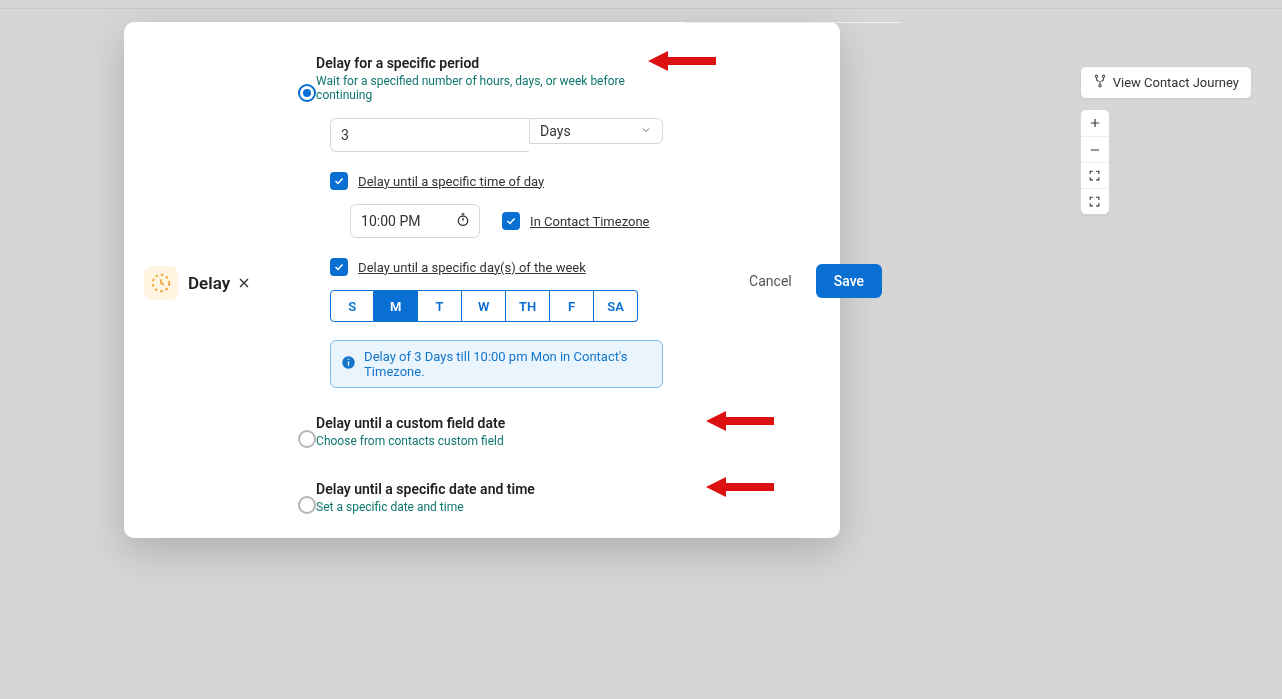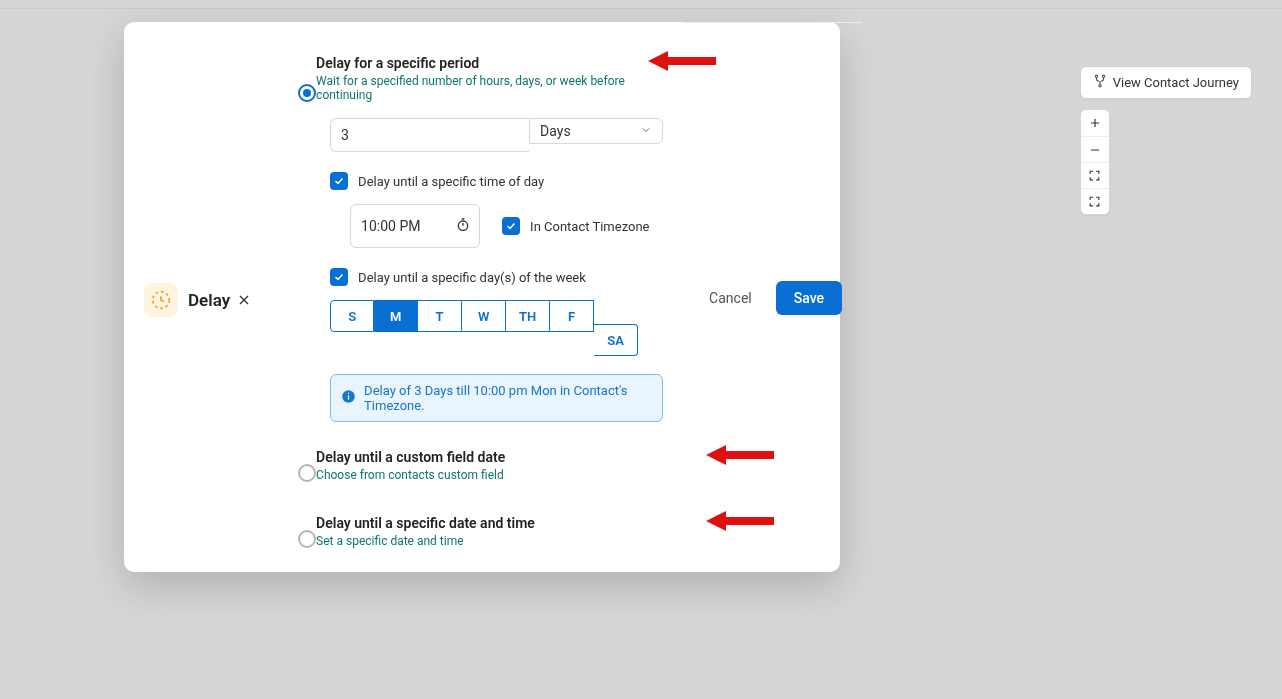--- a/index.html
+++ b/index.html
@@ -32,37 +32,37 @@
   .option-sub { font-size:12px; color:#0f766e; margin-top:3px; }
 
   .indent { margin-left:32px; }
 
   .period-row { display:flex; margin-top:10px; }
   .num-input { flex:1 1 auto; border:1px solid #d7d7d7; border-right:none; border-radius:6px 0 0 6px; height:34px; padding:0 10px; font-size:14px; color:#333; }
   .unit-select { width:134px; border:1px solid #d7d7d7; border-radius:0 6px 6px 0; height:26px; padding:0 10px; font-size:14px; color:#333; background:#fff; display:flex; align-items:center; justify-content:space-between; cursor:pointer; }
 
   .chkline { display:flex; align-items:center; gap:10px; margin-top:20px; }
   .checkbox { width:18px; height:18px; border-radius:4px; background:#0a6fd3; display:flex; align-items:center; justify-content:center; cursor:pointer; }
-  .chklabel { font-size:13px; color:#333; }
+  .chklabel { font-size:13px; color:#333;text-decoration:underline; }
 
   .time-row { display:flex; align-items:center; gap:22px; margin-top:14px; margin-left:20px; }
-  .time-input { width:130px; height:44px; border:1px solid #d7d7d7; border-radius:6px; display:flex; align-items:center; padding:0 8px 0 10px; font-size:14px; color:#333; cursor:pointer; }
+  .time-input { width:130px; height:34px; border:1px solid #d7d7d7; border-radius:6px; display:flex; align-items:center; padding:0 8px 0 10px; font-size:14px; color:#333; cursor:pointer; }
   .time-input .spacer { flex:1; }
 
   .days-row { display:flex; margin-top:14px; }
   .day-btn { width:44px; height:32px; border:1px solid #0a6fd3; color:#0a6fd3; background:#fff; font-size:13px; font-weight:600; cursor:pointer; }
   .day-btn + .day-btn { border-left:none; }
   .day-btn:first-child { border-radius:4px 0 0 4px; }
-  .day-btn:last-child { border-radius:0 4px 4px 0;margin-top:24px; }
+  .day-btn:last-child { border-radius:0 4px 4px 0; }
   .day-btn.active { background:#0a6fd3; color:#fff; }
 
   .summary { margin-top:18px; border:1px solid #7dbef0; background:#eaf4fd; border-radius:6px; padding:8px 10px; display:flex; align-items:center; gap:8px; color:#1477cc; font-size:13px; }
 
   .modal-foot { border-top:1px solid #eee; padding:14px 20px; display:flex; justify-content:flex-end; gap:18px; align-items:center; }
-  .cancel-btn { border:none; background:transparent; color:#555; font-size:14px; cursor:pointer; padding:8px 6px; }
+  .cancel-btn { border:none; background:transparent; color:#555; font-size:14px; cursor:pointer; padding:8px 6px;margin-left:40px; }
   .save-btn { border:none; background:#0a6fd3; color:#fff; font-size:14px; font-weight:500; padding:9px 18px; border-radius:6px; cursor:pointer; }
 
   
   .arrow { position:absolute; pointer-events:none; }
   .option-row-wrap { position:relative; }
 </style>
 </head>
 <body>
 
 <div class="top-rule"></div>

